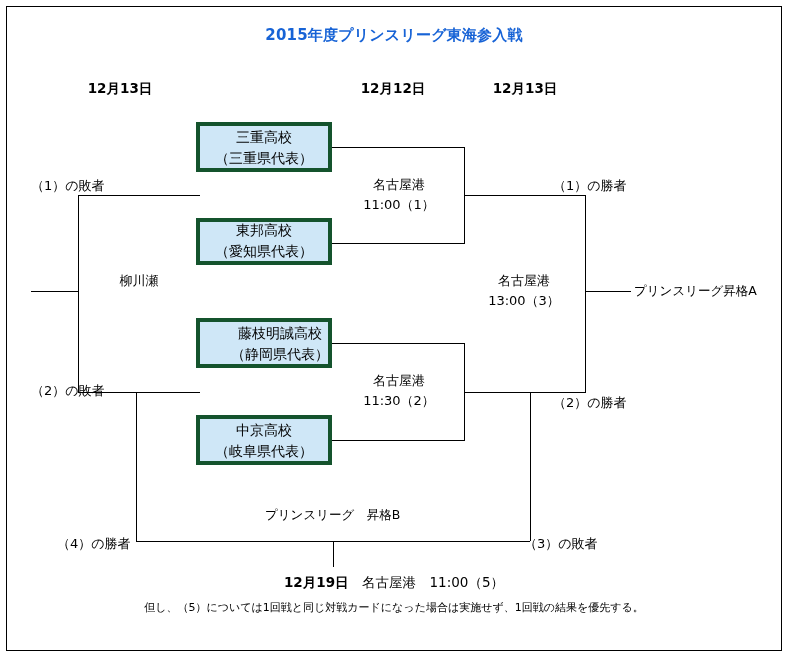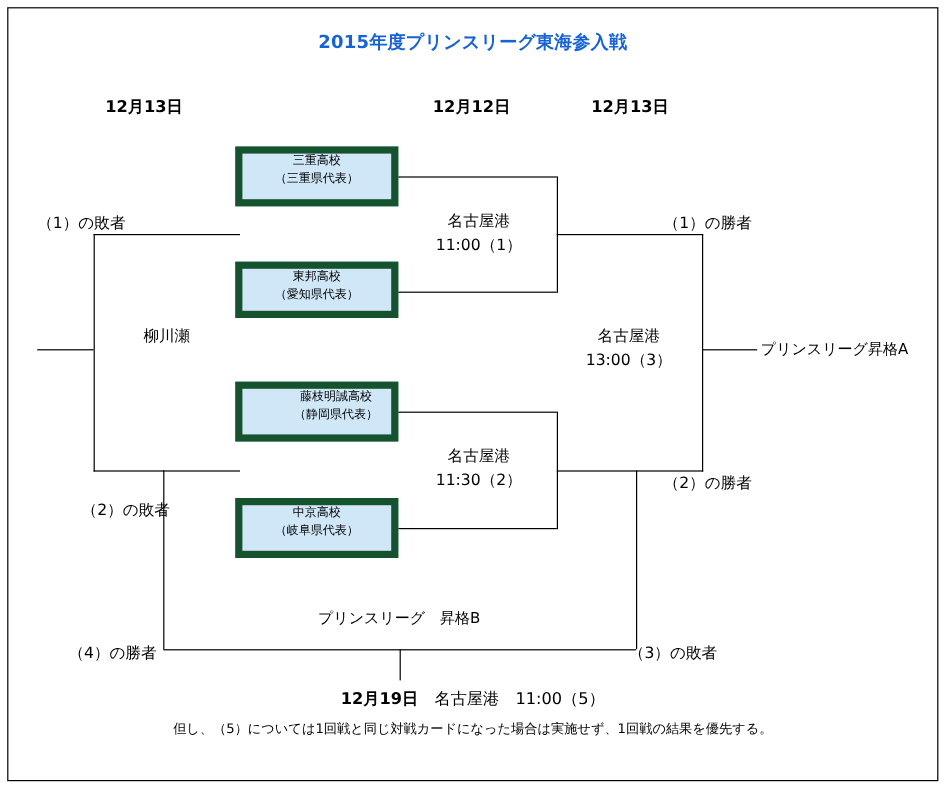--- a/index.html
+++ b/index.html
@@ -42,27 +42,27 @@
     position: absolute;
     font-size: 13.5px;
     font-weight: bold;
     color: #000000;
     text-align: center;
     white-space: nowrap;
   }
   .team-box {
     position: absolute;
     background: #cfe7f7;
-    border: 6px solid #14532d;
+    border: 4px solid #14532d;
     box-sizing: border-box;
     display: flex;
     flex-direction: column;
     align-items: center;
-    justify-content: flex-start;
-    font-size: 10px;
+    justify-content: flex-end;
+    font-size: 14px;
     line-height: 1.45;
     color: #000000;
     white-space: nowrap;
   }
   .match-label {
     position: absolute;
     text-align: center;
     font-size: 13px;
     line-height: 1.5;
     color: #000000;
@@ -185,21 +185,21 @@
     <div>
       <span>13:00</span><span>（3）</span>
     </div>
   </div>
 
   <div class="match-label" style="left:78px; top:271px; width:122px;">
     <div>柳川瀬</div>
   </div>
 
   <div class="note" style="left:31px; top:177px;">（1）の敗者</div>
-  <div class="note" style="left:31px; top:416px;margin-left:37px;">（2）の敗者</div>
+  <div class="note" style="left:31px; top:382px;">（2）の敗者</div>
   <div class="note" style="left:553px; top:177px;">（1）の勝者</div>
   <div class="note" style="left:553px; top:394px;">（2）の勝者</div>
   <div class="note" style="left:57px; top:535px;">（4）の勝者</div>
   <div class="note" style="left:524px; top:535px;">（3）の敗者</div>
 
   <div class="promo" style="left:265px; top:507px;">プリンスリーグ　昇格B</div>
   <div class="promo" style="left:634px; top:283px;">プリンスリーグ昇格A</div>
 
   <div class="footer-main">
     <span class="bold">12月19日</span><span>　名古屋港　11:00（5）</span>

